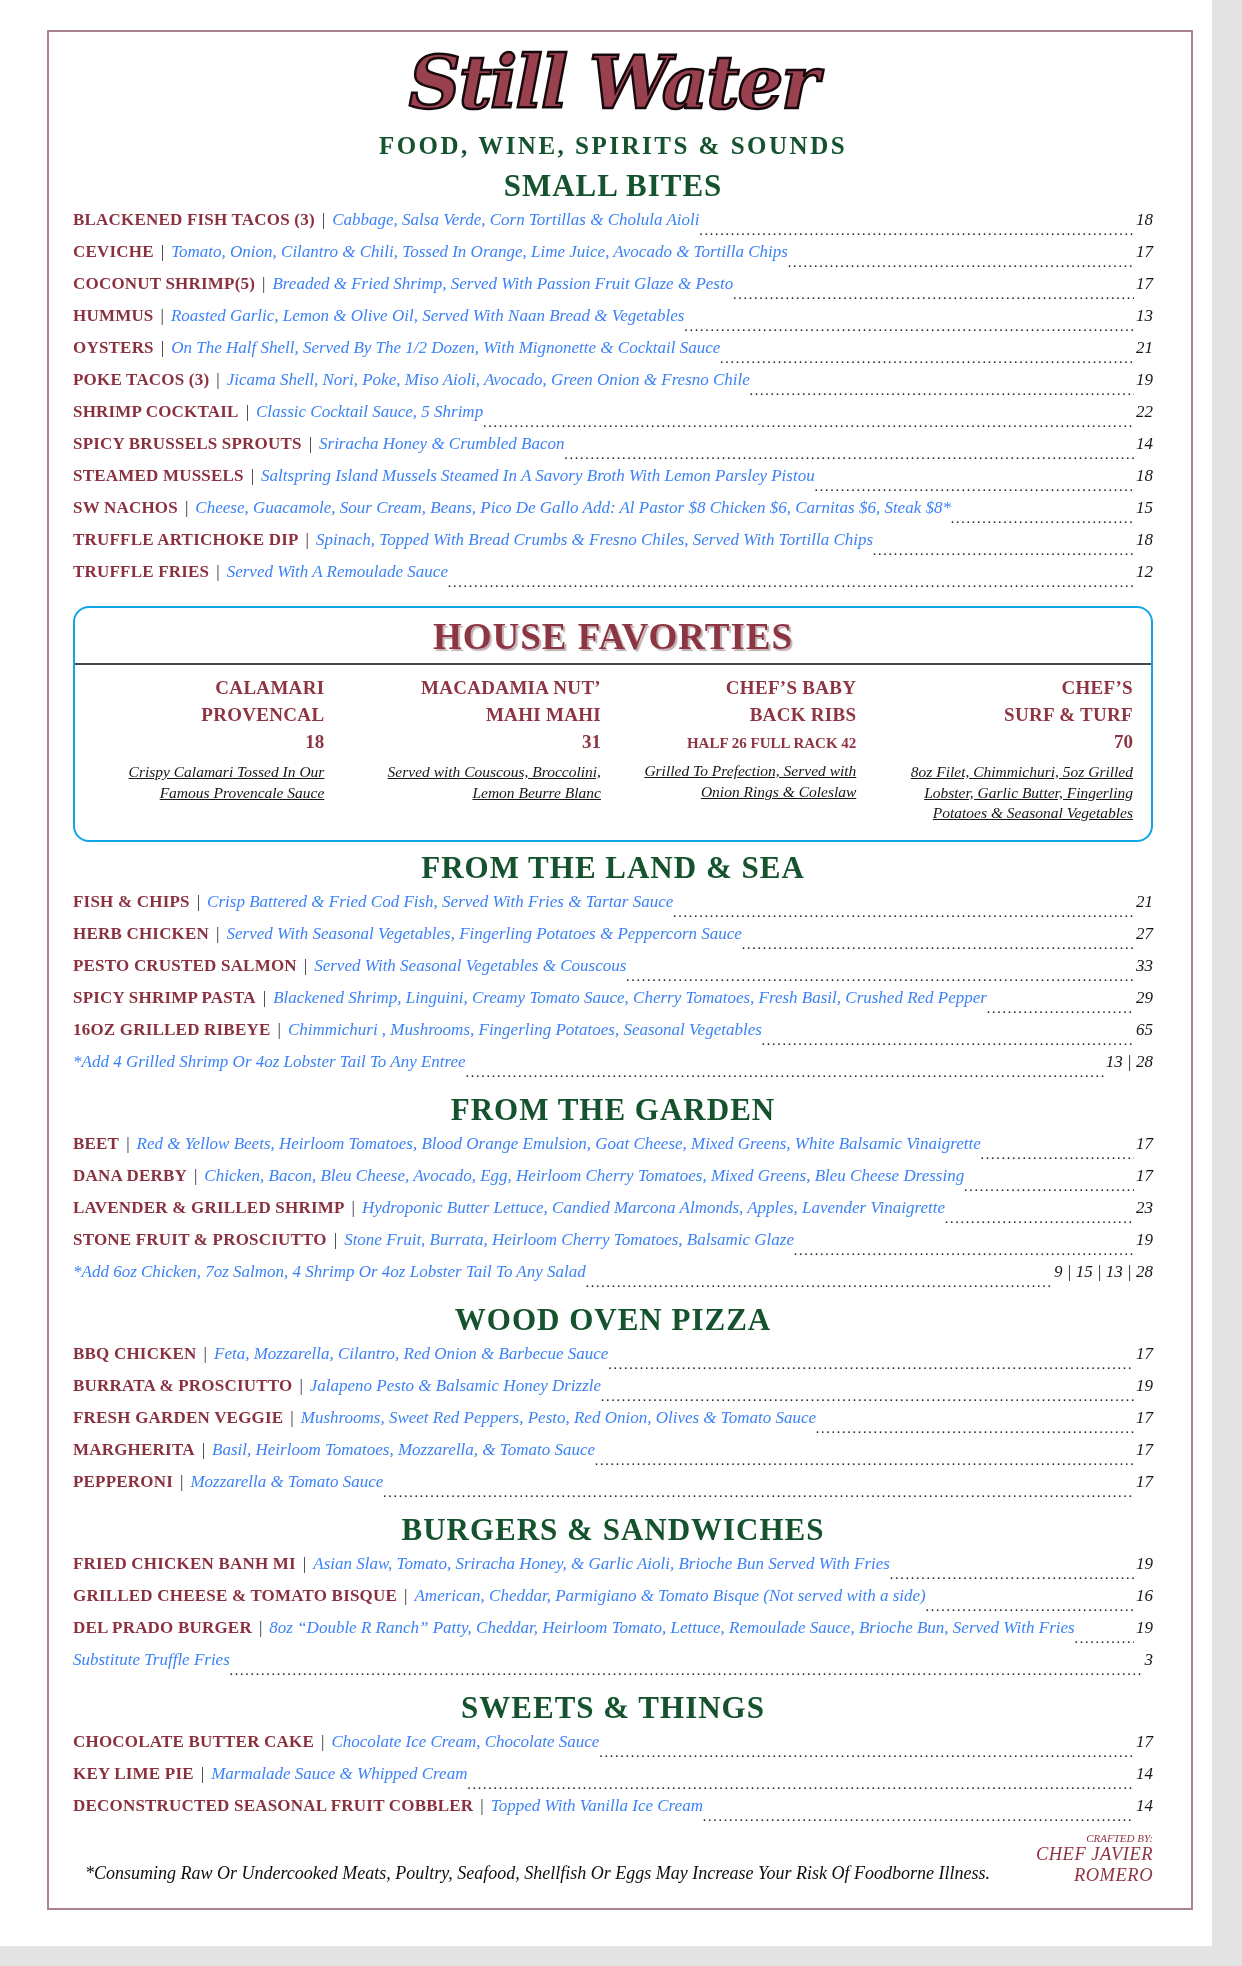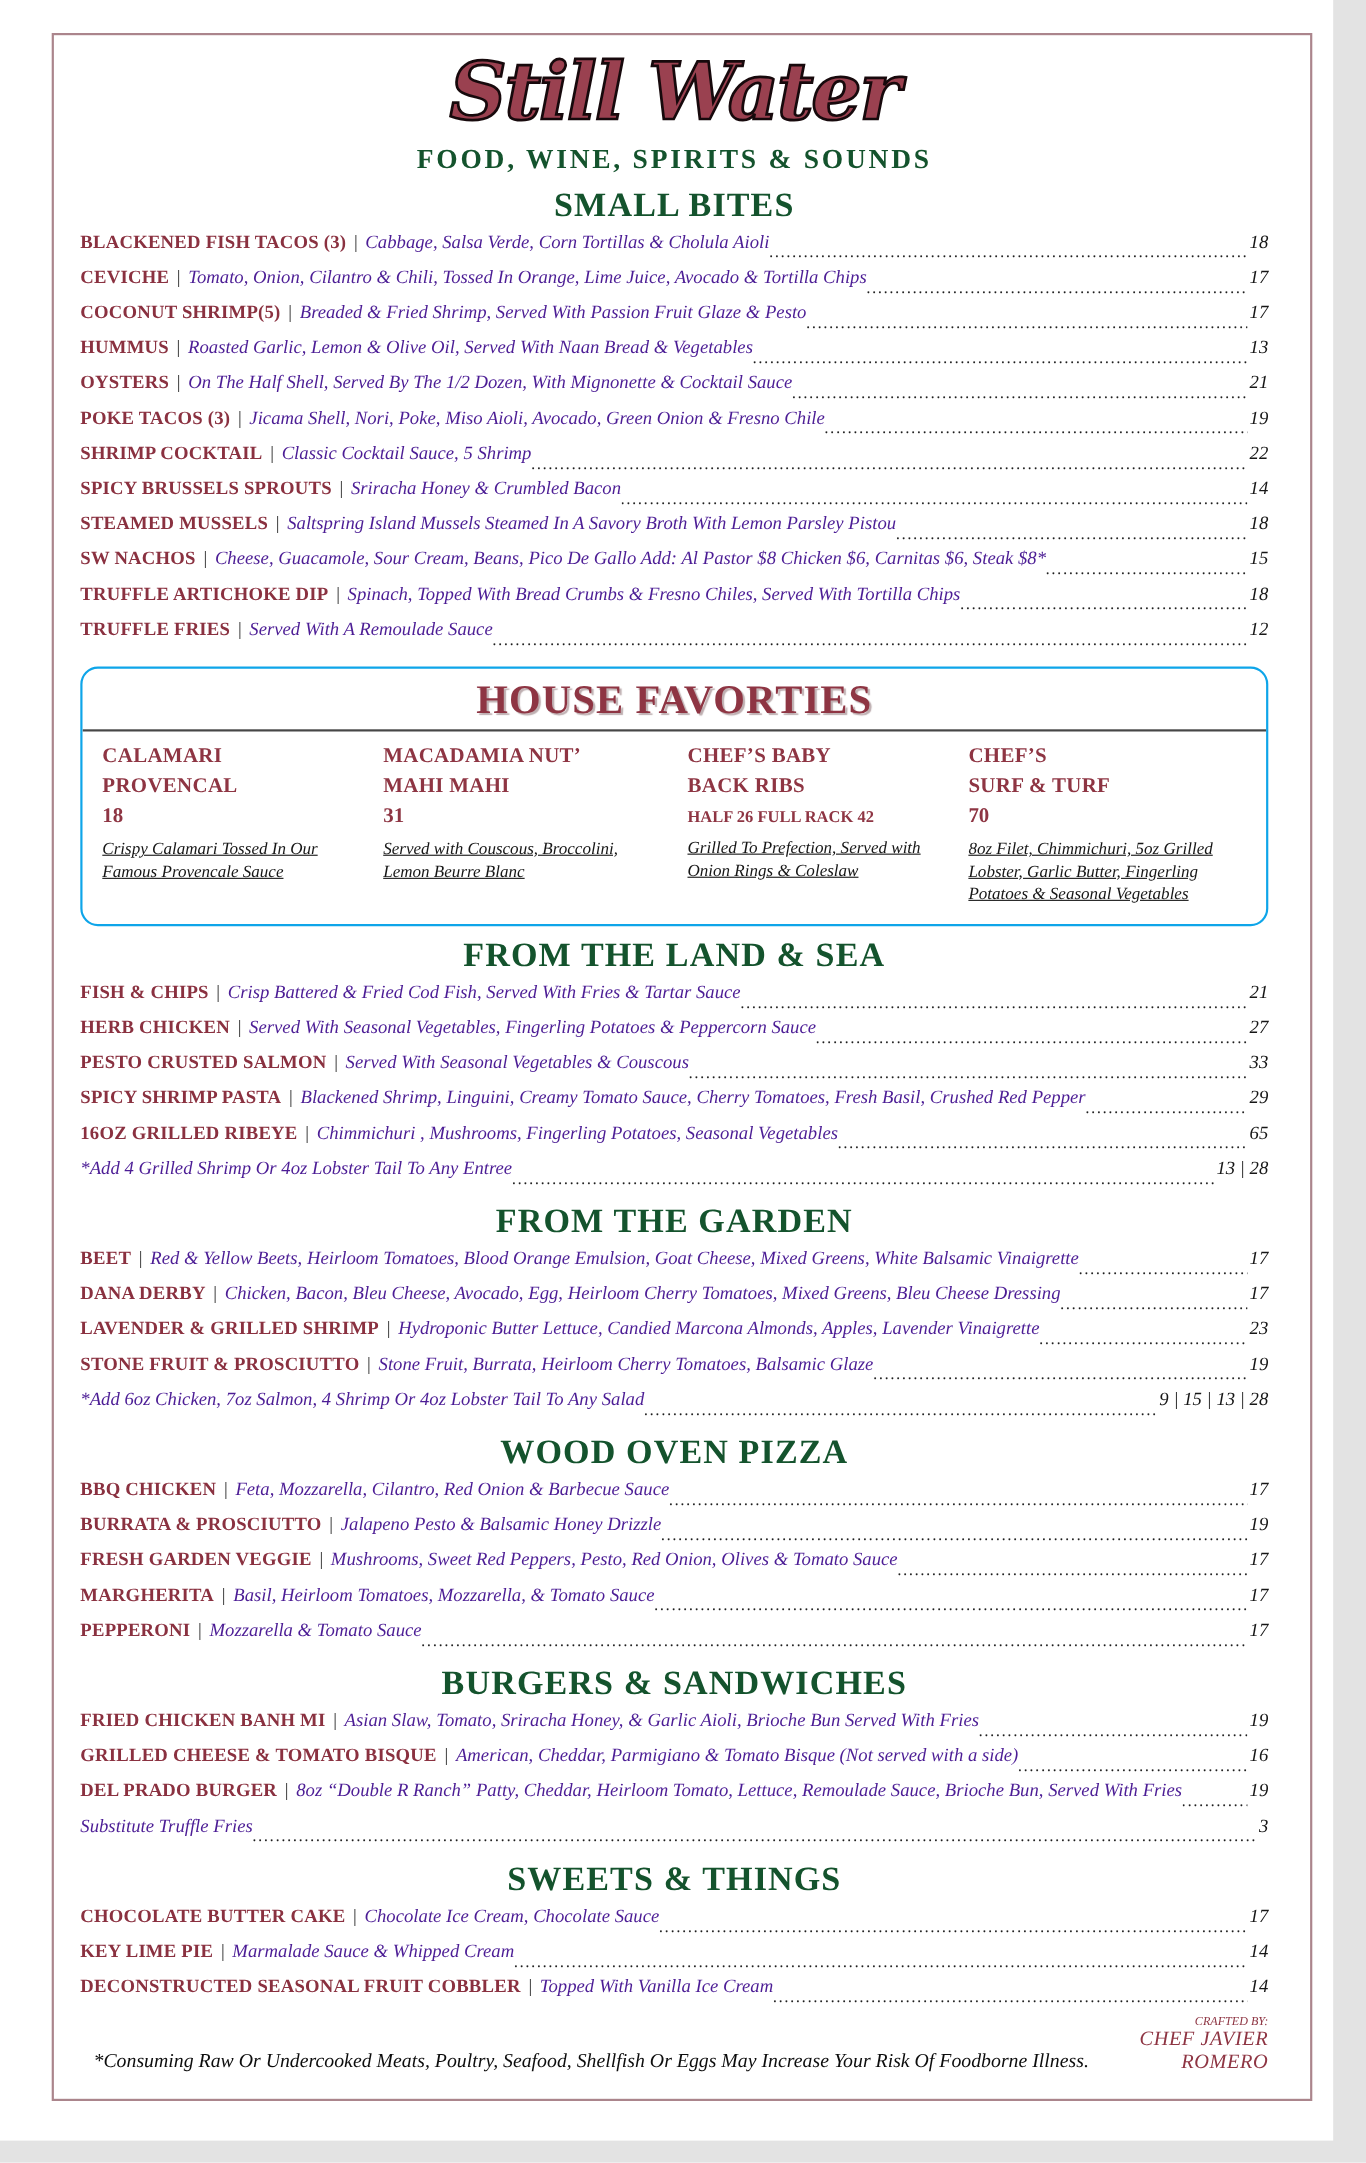--- a/index.html
+++ b/index.html
@@ -58,21 +58,21 @@
     font-size:17px;
     color:#161616;
   }
   .item-name {
     color:#8a3140;
     font-weight:bold;
     white-space:nowrap;
     letter-spacing:.2px;
   }
   .item-sep { margin:0 7px; color:#333; font-weight:normal; }
-  .item-desc { font-style:italic; white-space:nowrap; color:#4c1d95; }
+  .item-desc { font-style:italic; white-space:nowrap; color:#3b82f6; }
   .leader {
     flex:1; overflow:hidden; white-space:nowrap;
     font-style:italic; color:#1d1d1d;
     letter-spacing:1.5px; min-width:6px;
     font-size:15px;
     align-self:flex-end;
     transform:translateY(-3px);
   }
   .leader::after {
     content:"........................................................................................................................................................................................................................";
@@ -94,21 +94,21 @@
     letter-spacing:1px;
     padding:7px 0 5px 0;
     text-shadow:2px 2px 1px rgba(70,25,32,.35);
     border-bottom:2px solid #474747;
   }
   .house-cols {
     display:grid;
     grid-template-columns:24% 26% 24% 26%;
     padding:10px 6px 16px 6px;
   }
-  .house-col { text-align:left; padding:0 12px; }
+  .house-col { text-align:right; padding:0 12px; }
   .house-name {
     color:#8e3543; font-weight:bold;
     font-size:19px; line-height:1.4; letter-spacing:.3px;
   }
   .house-price { color:#8e3543; font-weight:bold; font-size:19px; margin-top:3px; }
   .house-price.small { font-size:15px; margin-top:7px; }
   .house-desc {
     font-style:italic; font-size:15.5px;
     margin-top:9px; line-height:1.32; color:#161616;text-decoration:underline;
   }

